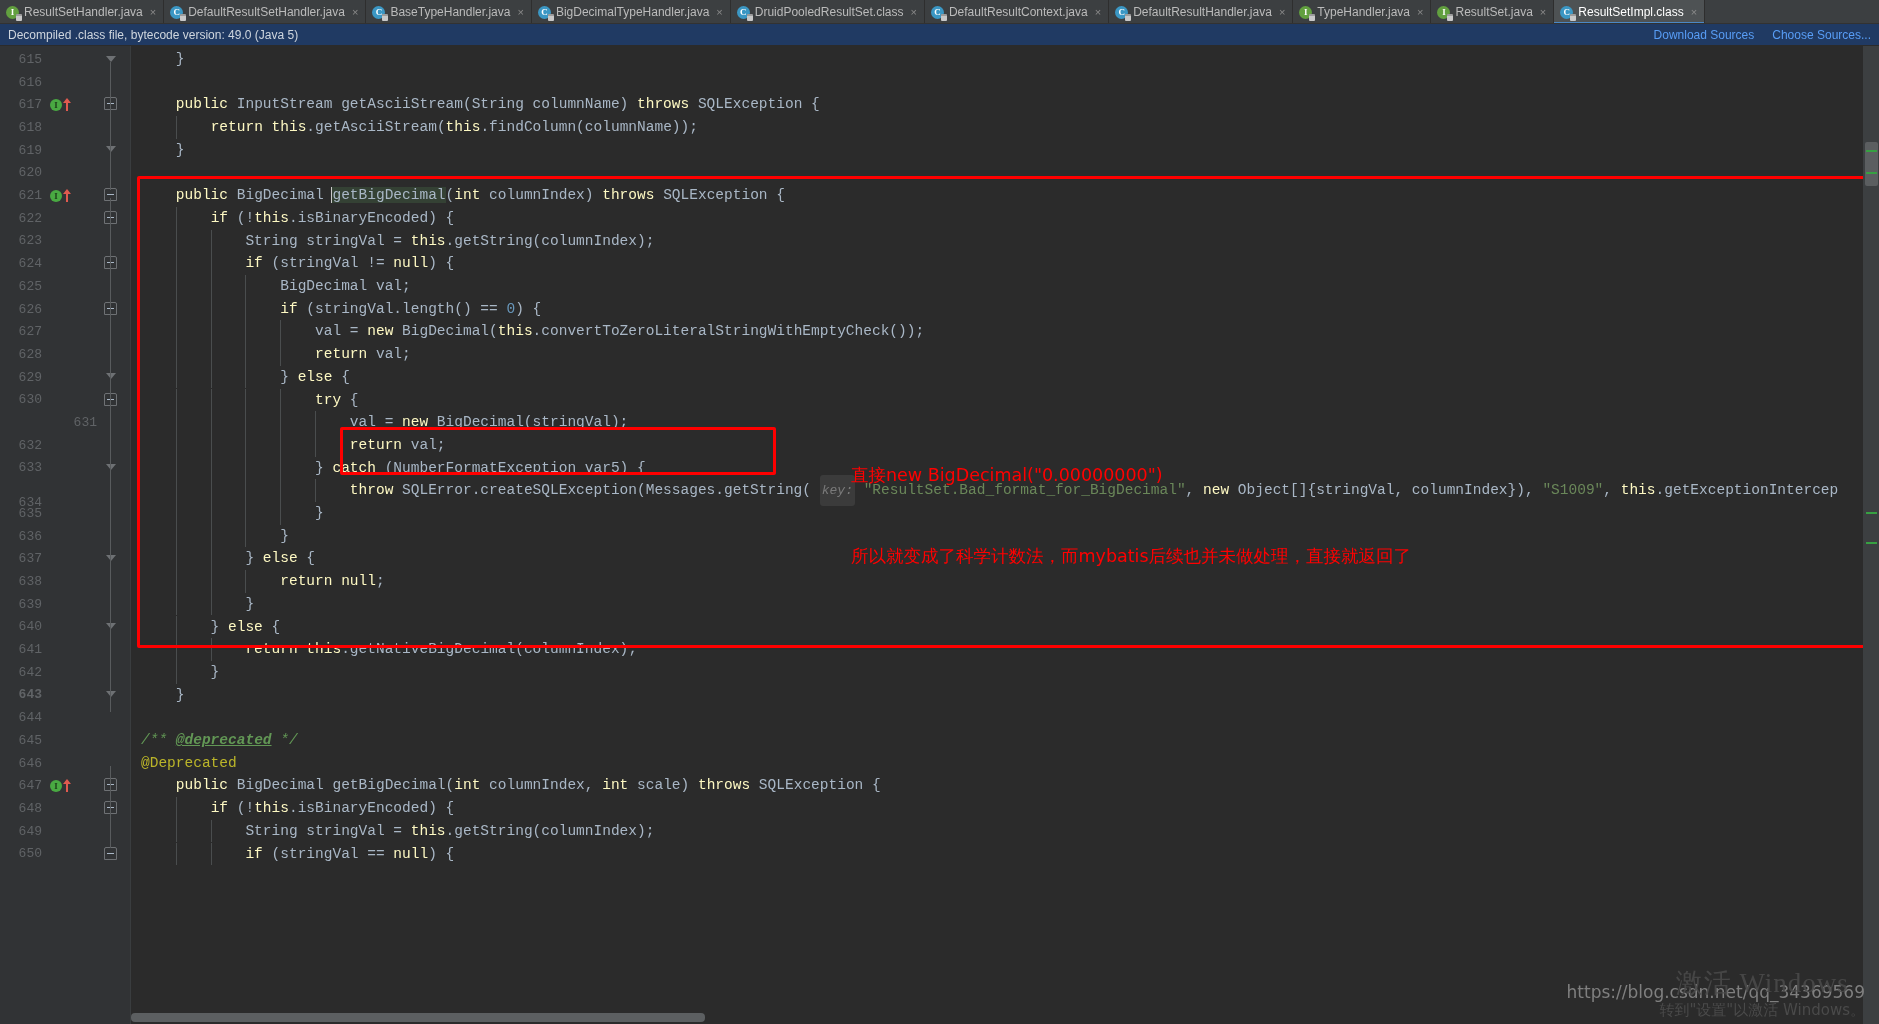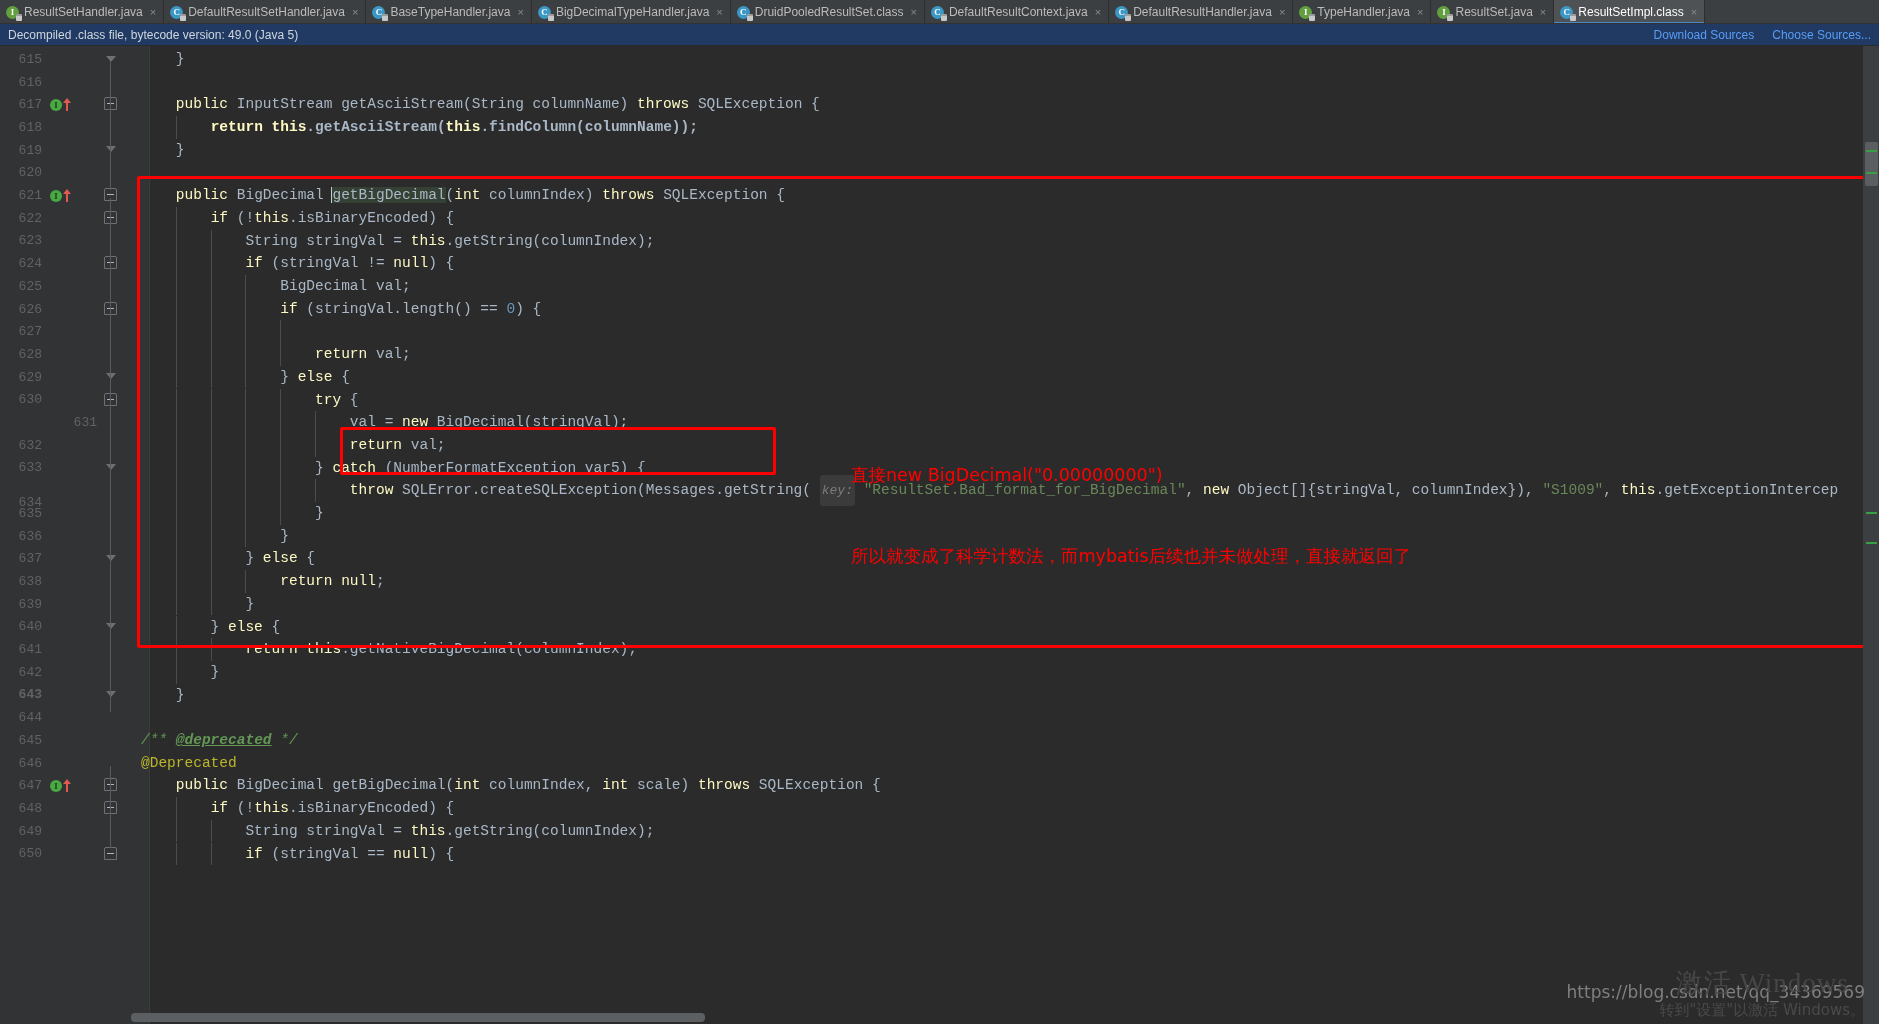--- a/index.html
+++ b/index.html
@@ -99,21 +99,21 @@
   
   #editor {
     position: relative;
     height: calc(1024px - 24px - 22px);
     background: #2b2b2b;
     overflow: hidden;
   }
   #gutter {
     position: absolute;
     left: 0; top: 0; bottom: 0;
-    width: 150px;
+    width: 131px;
     background: #313335;
     border-right: 1px solid #3a3d3f;
   }
   .lnrow {
     position: absolute;
     left: 0;
     width: 131px;
     height: 22.7px;
     display: flex;
     align-items: center;
@@ -558,29 +558,30 @@
       </div>
       <div class="fold start" style="top: 800.5px;"></div>
       <div class="foldline" style="top: 16px; height: 128.2px;"></div>
       <div class="foldline" style="top: 152.2px; height: 514.1px;"></div>
       <div class="foldline" style="top: 719.7px; height: 82.8px;"></div>
     </div>
   <div id="code">
       <div class="cline" style="top: 2px;">    }</div>
       <div class="cline" style="top: 24.7px;"></div>
       <div class="cline" style="top: 47.4px;">    <span class="kw">public</span> InputStream getAsciiStream(String columnName) <span class="kw">throws</span> SQLException {</div>
-      <div class="cline" style="top: 70.1px; font-weight: bold;">        <span class="kw">return</span> <span class="kw">this</span>.getAsciiStream(<span class="kw">this</span>.findColumn(columnName));</div>
+      <div class="cline" style="top: 70.1px;">        <span class="kw">return</span> <span class="kw">this</span>.getAsciiStream(<span class="kw">this</span>.findColumn(columnName));</div>
       <div class="cline" style="top: 92.8px;">    }</div>
       <div class="cline" style="top: 115.5px;"></div>
       <div class="cline" style="top: 138.2px;">    <span class="kw">public</span> BigDecimal <span class="sel-ident">getBigDecimal</span>(<span class="kw">int</span> columnIndex) <span class="kw">throws</span> SQLException {</div>
       <div class="cline" style="top: 160.9px;">        <span class="kw">if</span> (!<span class="kw">this</span>.isBinaryEncoded) {</div>
       <div class="cline" style="top: 183.6px;">            String stringVal = <span class="kw">this</span>.getString(columnIndex);</div>
       <div class="cline" style="top: 206.3px;">            <span class="kw">if</span> (stringVal != <span class="kw">null</span>) {</div>
       <div class="cline" style="top: 229px;">                BigDecimal val;</div>
       <div class="cline" style="top: 251.7px;">                <span class="kw">if</span> (stringVal.length() == <span class="num">0</span>) {</div>
+      <div class="cline" style="top: 274.4px;">                    val = <span class="kw">new</span> BigDecimal(<span class="kw">this</span>.convertToZeroLiteralStringWithEmptyCheck());</div>
       <div class="cline" style="top: 297.1px;">                    <span class="kw">return</span> val;</div>
       <div class="cline" style="top: 319.8px;">                } <span class="kw">else</span> {</div>
       <div class="cline" style="top: 342.5px;">                    <span class="kw">try</span> {</div>
       <div class="cline" style="top: 365.2px;">                        val = <span class="kw">new</span> BigDecimal(stringVal);</div>
       <div class="cline" style="top: 387.9px;">                        <span class="kw">return</span> val;</div>
       <div class="cline" style="top: 410.6px;">                    } <span class="kw">catch</span> (NumberFormatException var5) {</div>
       <div class="cline" style="top: 433.3px;">                        <span class="kw">throw</span> SQLError.createSQLException(Messages.getString( <span class="hint">key:</span> <span class="str">"ResultSet.Bad_format_for_BigDecimal"</span>, <span class="kw">new</span> Object[]{stringVal, columnIndex}), <span class="str">"S1009"</span>, <span class="kw">this</span>.getExceptionIntercep</div>
       <div class="cline" style="top: 456px;">                    }</div>
       <div class="cline" style="top: 478.7px;">                }</div>
       <div class="cline" style="top: 501.4px;">            } <span class="kw">else</span> {</div>

